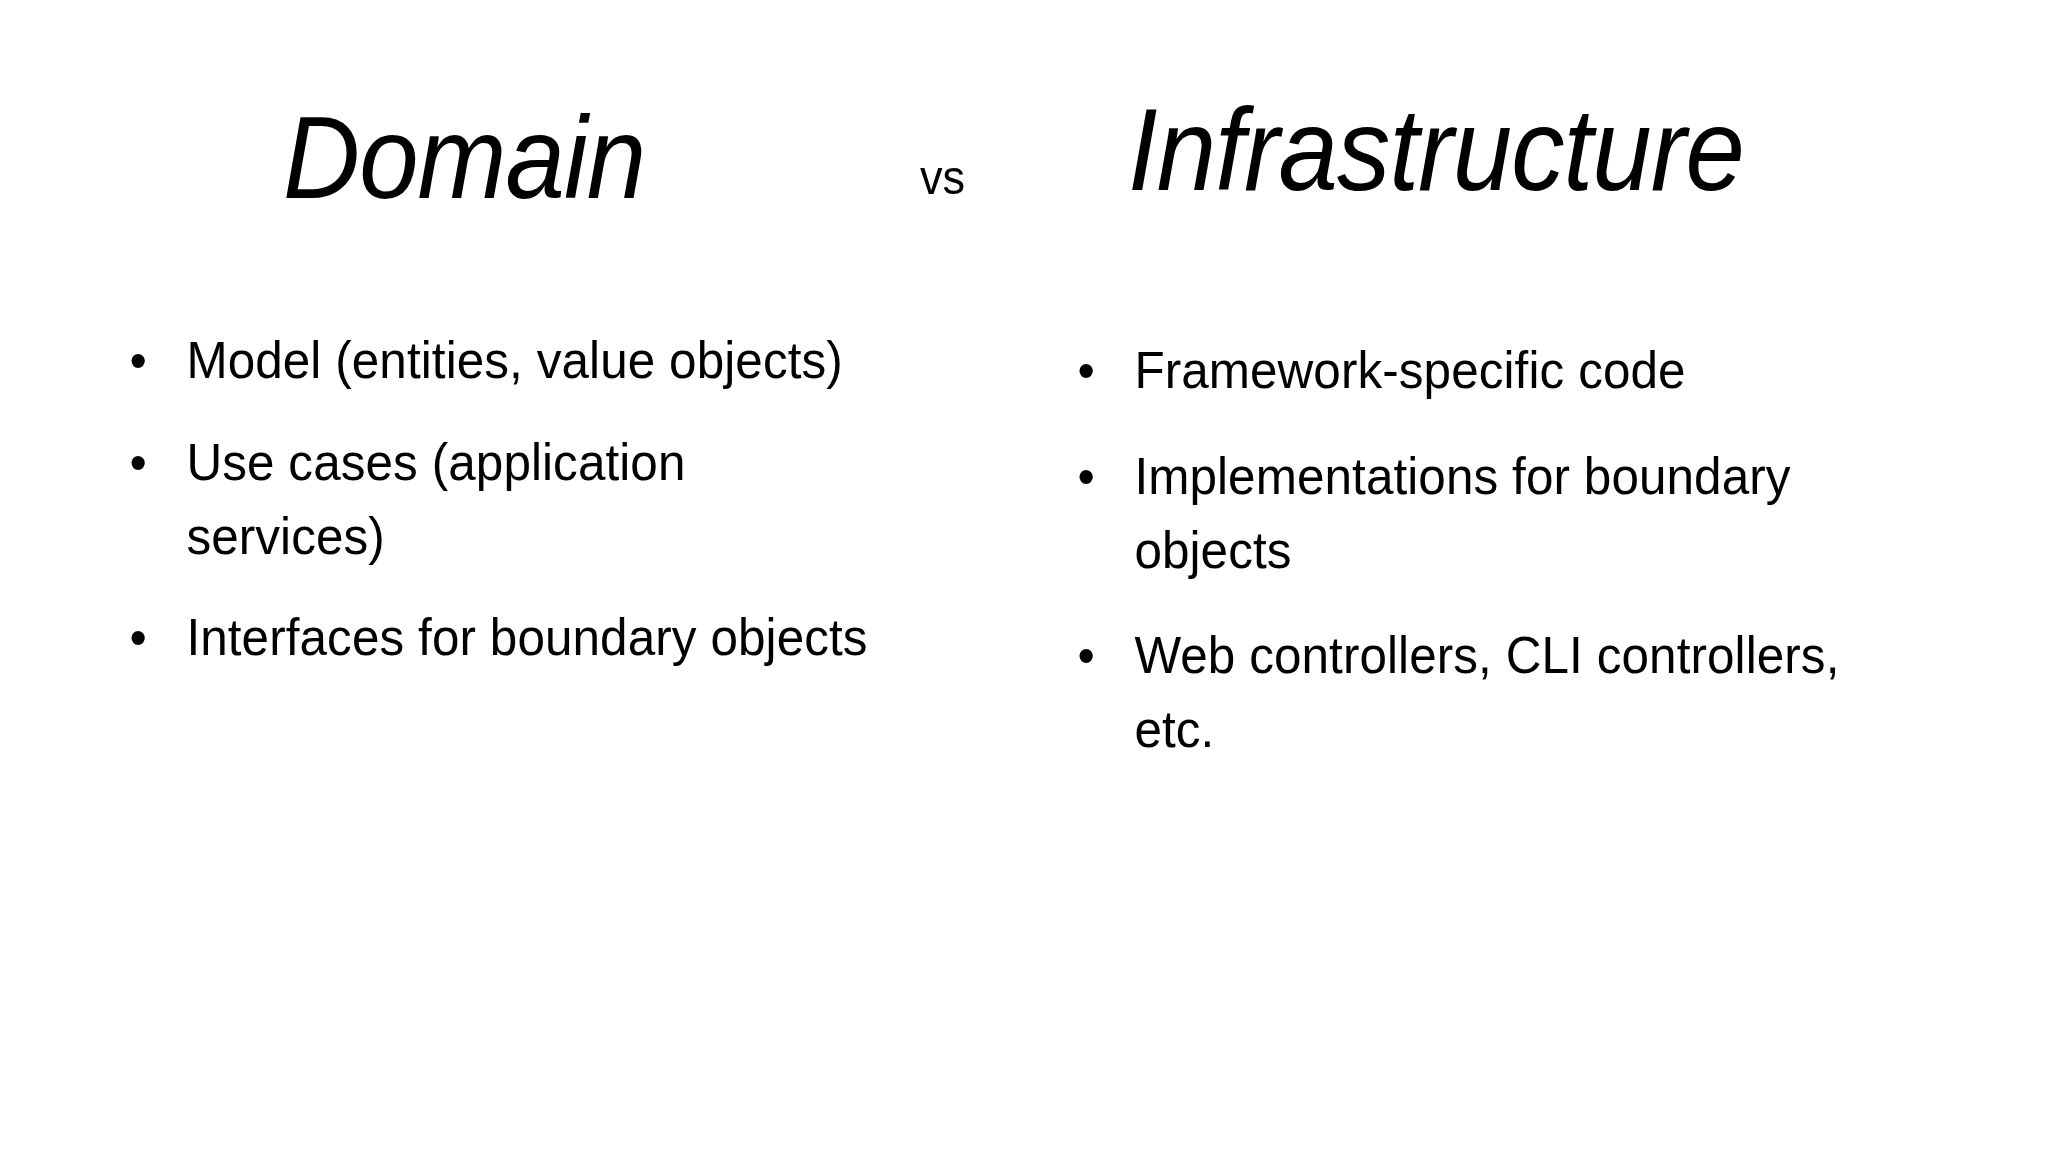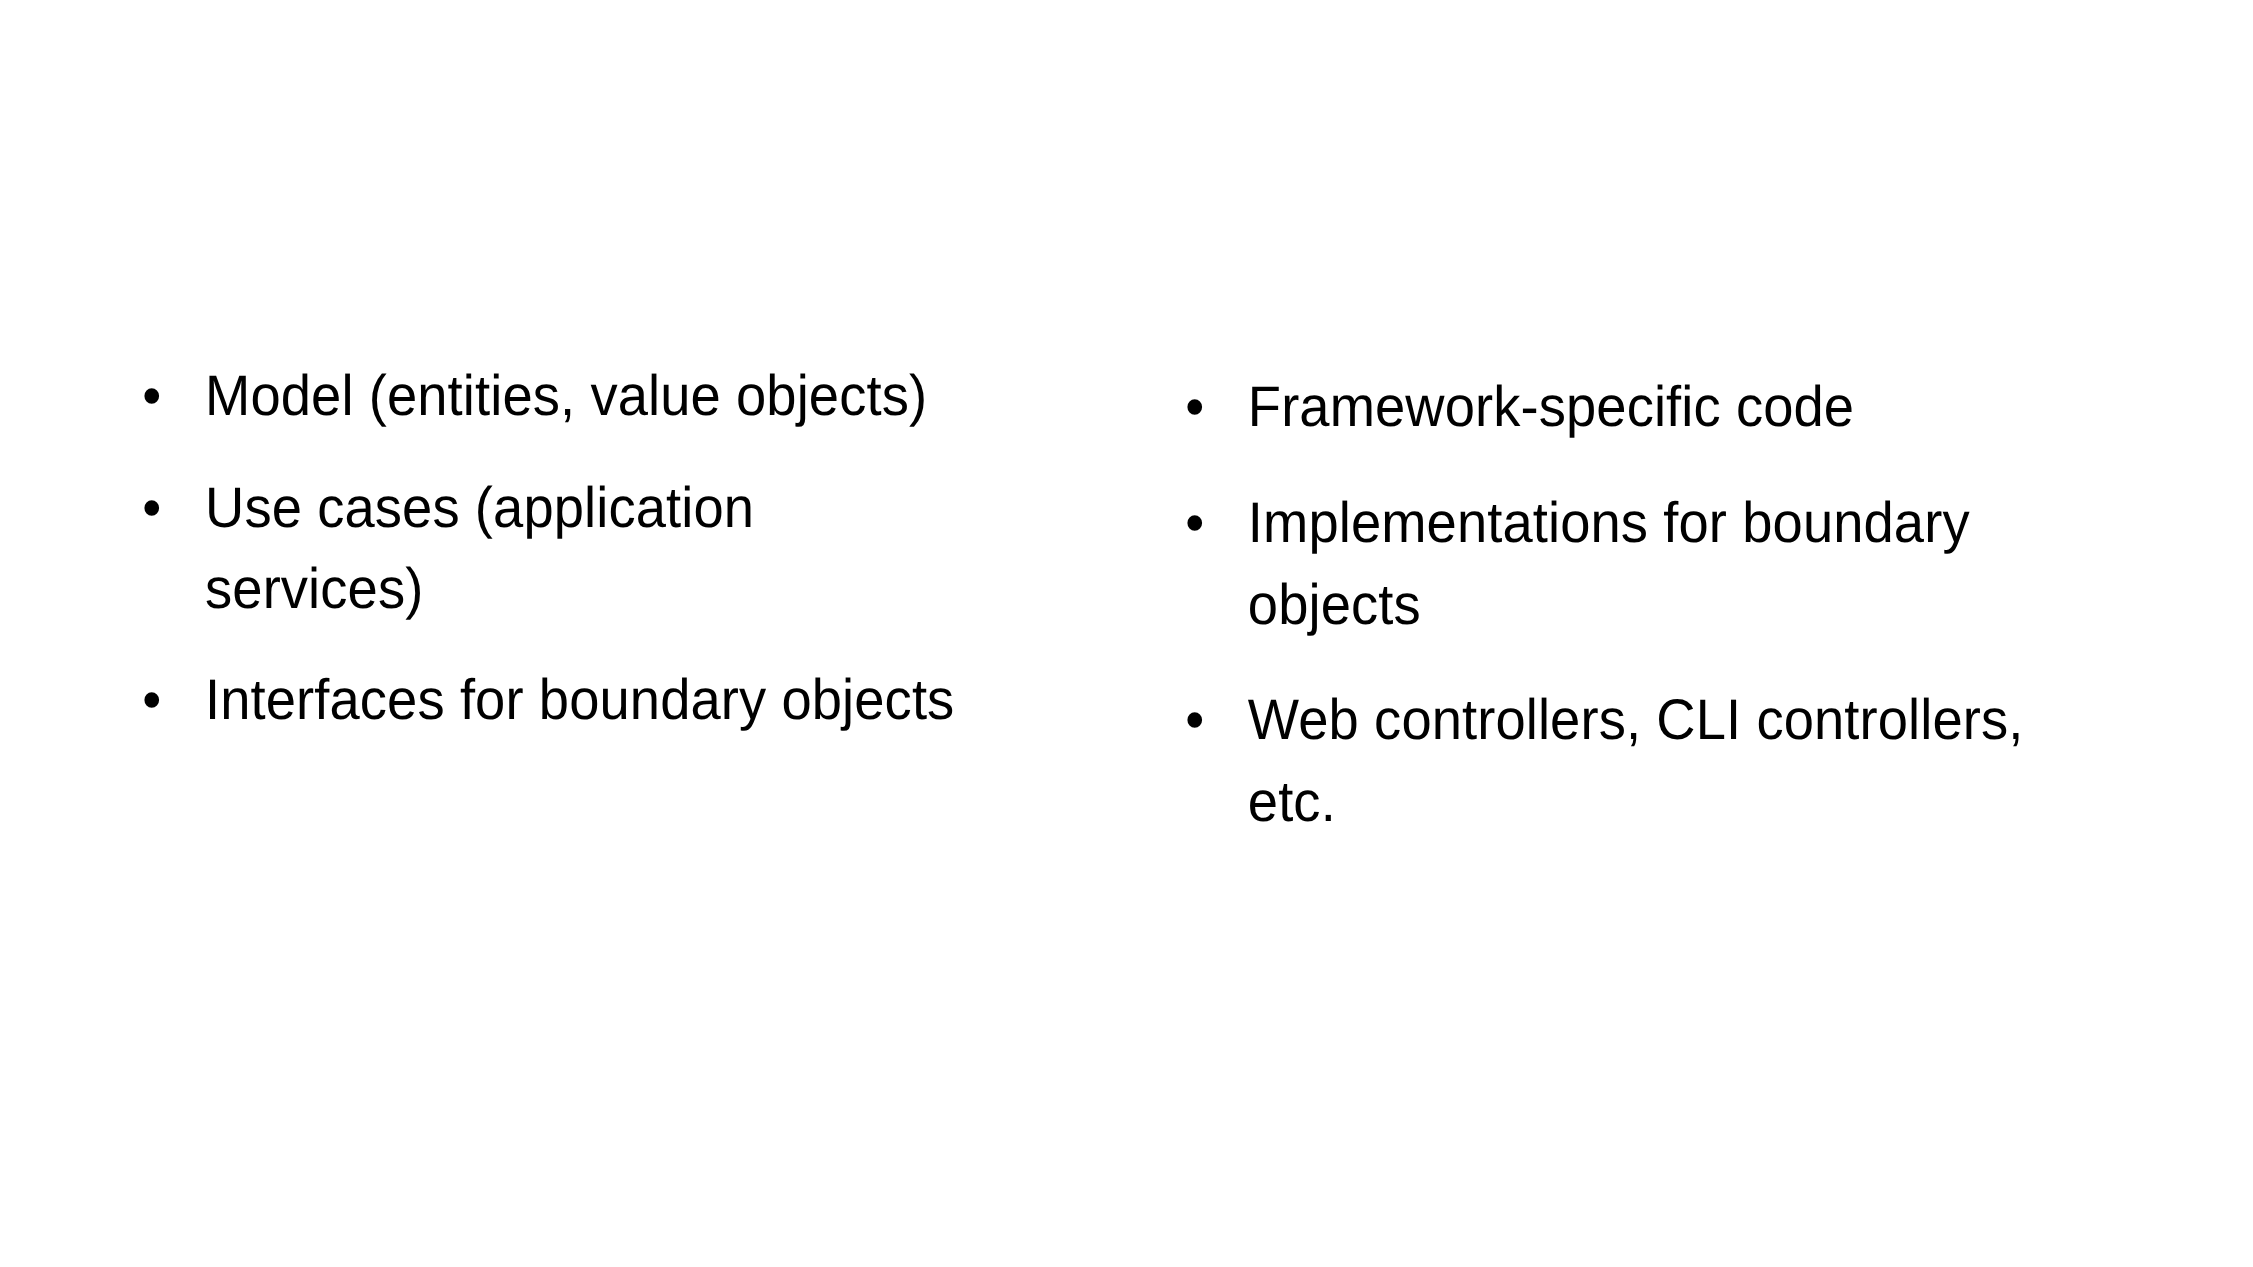--- a/index.html
+++ b/index.html
@@ -133,20 +133,25 @@
 
   .bullet-text {
     display: block;
   }
 </style>
 </head>
 <body>
 
 <div class="slide">
 
+  <div class="title-row">
+    <div class="title title-left">Domain</div>
+    <div class="title-vs">vs</div>
+    <div class="title title-right">Infrastructure</div>
+  </div>
 
   <div class="columns">
 
     <div class="column column-left">
       <ul class="bullet-list">
         <li class="bullet-item">
           <span class="bullet-dot">•</span>
           <span class="bullet-text">Model (entities, value objects)</span>
         </li>
         <li class="bullet-item">

